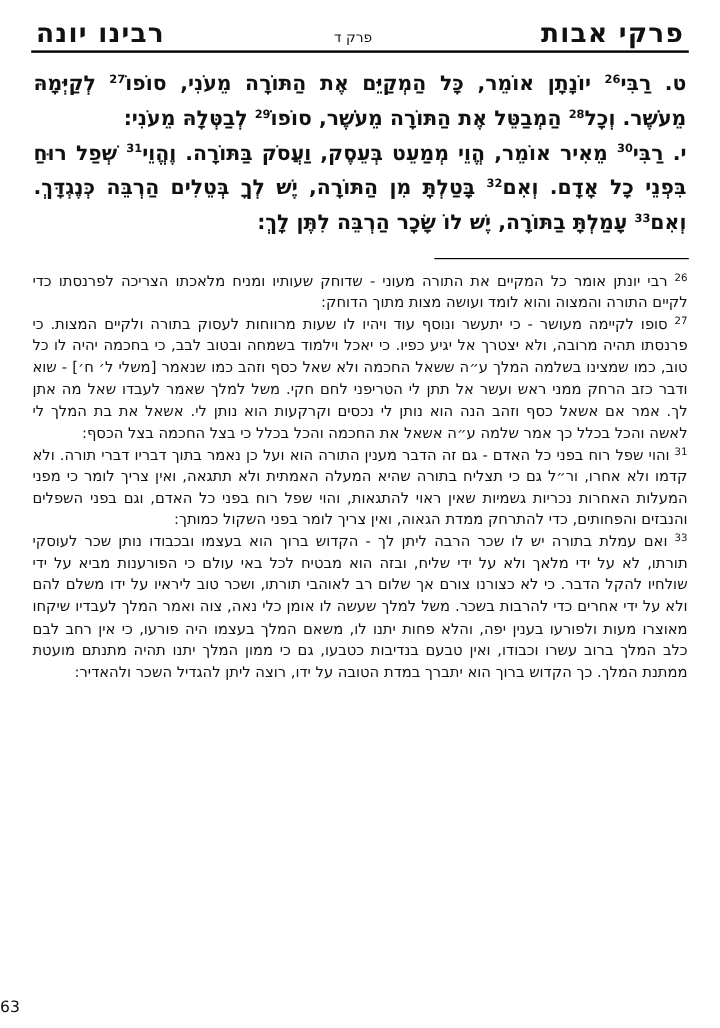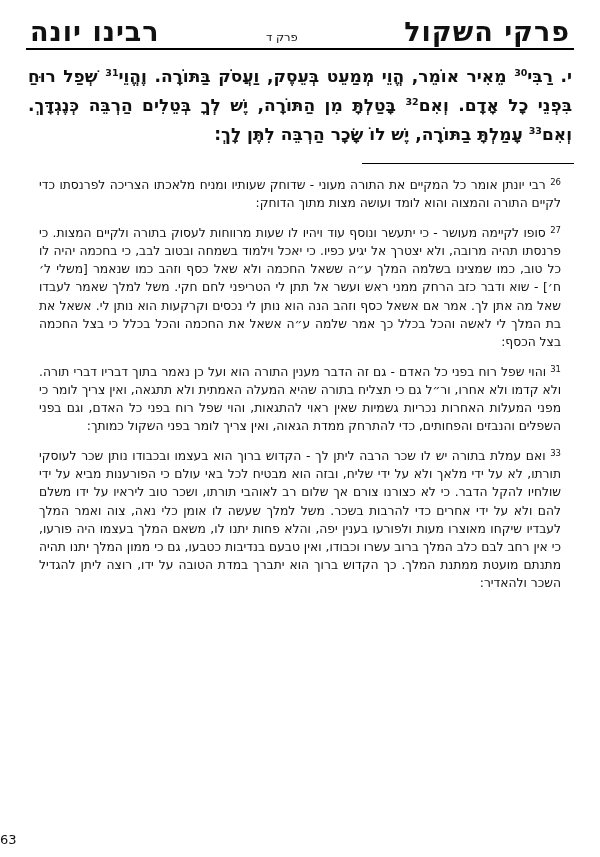--- a/index.html
+++ b/index.html
@@ -24,21 +24,21 @@
     position: relative;
   }
   .page-header {
     display: flex;
     justify-content: space-between;
     align-items: flex-end;
     border-bottom: 2px solid #000;
     padding: 0 4px 1px 4px;
   }
   .work-title, .commentary-title {
-    font-size: 27px;
+    font-size: 22px;
     font-weight: bold;
     letter-spacing: 1px;
   }
   .chapter-label {
     font-size: 11.5px;
     padding-bottom: 3px;
   }
   .mishnah-block {
     padding: 12px 2px 0 2px;
   }
@@ -61,21 +61,21 @@
     width: 212px;
     margin: 14px 0 9px auto;
   }
   .commentary-block {
     font-size: 12.3px;
     line-height: 18.1px;
     text-align: justify;
     padding: 0 1px;
   }
   .note {
-    margin: 12px;
+    margin: 0;
   }
   sup.fnum {
     font-size: 8.5px;
     line-height: 0;
     vertical-align: 4px;
   }
   .page-number {
     position: absolute;
     bottom: 10px;
     left: 0;
@@ -83,26 +83,27 @@
     text-align: left;
     font-size: 13px;
   }
 </style>
 </head>
 <body>
 
 <div class="page">
 
   <div class="page-header">
-    <span class="work-title">פרקי השקול</span>
+    <span class="work-title">פרקי אבות</span>
     <span class="chapter-label">פרק ד</span>
     <span class="commentary-title">רבינו יונה</span>
   </div>
 
   <div class="mishnah-block" id="mishnah-block">
+      <p class="mishnah-line">ט. רַבִּי<sup class="mnote">26</sup> יוֹנָתָן אוֹמֵר, כָּל הַמְקַיֵּם אֶת הַתּוֹרָה מֵעֹנִי, סוֹפוֹ<sup class="mnote">27</sup> לְקַיְּמָהּ מֵעֹשֶׁר. וְכָל<sup class="mnote">28</sup> הַמְבַטֵּל אֶת הַתּוֹרָה מֵעֹשֶׁר, סוֹפוֹ<sup class="mnote">29</sup> לְבַטְּלָהּ מֵעֹנִי:</p>
       <p class="mishnah-line">י. רַבִּי<sup class="mnote">30</sup> מֵאִיר אוֹמֵר, הֱוֵי מְמַעֵט בְּעֵסֶק, וַעֲסֹק בַּתּוֹרָה. וֶהֱוֵי<sup class="mnote">31</sup> שְׁפַל רוּחַ בִּפְנֵי כָל אָדָם. וְאִם<sup class="mnote">32</sup> בָּטַלְתָּ מִן הַתּוֹרָה, יֶשׁ לְךָ בְּטֵלִים הַרְבֵּה כְּנֶגְדָּךְ. וְאִם<sup class="mnote">33</sup> עָמַלְתָּ בַתּוֹרָה, יֶשׁ לוֹ שָׂכָר הַרְבֵּה לִתֶּן לָךְ:</p>
     </div>
 
   <hr class="divider">
 
   <div class="commentary-block" id="commentary-block">
       <p class="note"><sup class="fnum">26</sup> רבי יונתן אומר כל המקיים את התורה מעוני - שדוחק שעותיו ומניח מלאכתו הצריכה לפרנסתו כדי לקיים התורה והמצוה והוא לומד ועושה מצות מתוך הדוחק:</p>
       <p class="note"><sup class="fnum">27</sup> סופו לקיימה מעושר - כי יתעשר ונוסף עוד ויהיו לו שעות מרווחות לעסוק בתורה ולקיים המצות. כי פרנסתו תהיה מרובה, ולא יצטרך אל יגיע כפיו. כי יאכל וילמוד בשמחה ובטוב לבב, כי בחכמה יהיה לו כל טוב, כמו שמצינו בשלמה המלך ע״ה ששאל החכמה ולא שאל כסף וזהב כמו שנאמר [משלי ל׳ ח׳] - שוא ודבר כזב הרחק ממני ראש ועשר אל תתן לי הטריפני לחם חקי. משל למלך שאמר לעבדו שאל מה אתן לך. אמר אם אשאל כסף וזהב הנה הוא נותן לי נכסים וקרקעות הוא נותן לי. אשאל את בת המלך לי לאשה והכל בכלל כך אמר שלמה ע״ה אשאל את החכמה והכל בכלל כי בצל החכמה בצל הכסף:</p>
       <p class="note"><sup class="fnum">31</sup> והוי שפל רוח בפני כל האדם - גם זה הדבר מענין התורה הוא ועל כן נאמר בתוך דבריו דברי תורה. ולא קדמו ולא אחרו, ור״ל גם כי תצליח בתורה שהיא המעלה האמתית ולא תתגאה, ואין צריך לומר כי מפני המעלות האחרות נכריות גשמיות שאין ראוי להתגאות, והוי שפל רוח בפני כל האדם, וגם בפני השפלים והנבזים והפחותים, כדי להתרחק ממדת הגאוה, ואין צריך לומר בפני השקול כמותך:</p>
       <p class="note"><sup class="fnum">33</sup> ואם עמלת בתורה יש לו שכר הרבה ליתן לך - הקדוש ברוך הוא בעצמו ובכבודו נותן שכר לעוסקי תורתו, לא על ידי מלאך ולא על ידי שליח, ובזה הוא מבטיח לכל באי עולם כי הפורענות מביא על ידי שולחיו להקל הדבר. כי לא כצורנו צורם אך שלום רב לאוהבי תורתו, ושכר טוב ליראיו על ידו משלם להם ולא על ידי אחרים כדי להרבות בשכר. משל למלך שעשה לו אומן כלי נאה, צוה ואמר המלך לעבדיו שיקחו מאוצרו מעות ולפורעו בענין יפה, והלא פחות יתנו לו, משאם המלך בעצמו היה פורעו, כי אין רחב לבם כלב המלך ברוב עשרו וכבודו, ואין טבעם בנדיבות כטבעו, גם כי ממון המלך יתנו תהיה מתנתם מועטת ממתנת המלך. כך הקדוש ברוך הוא יתברך במדת הטובה על ידו, רוצה ליתן להגדיל השכר ולהאדיר:</p>

